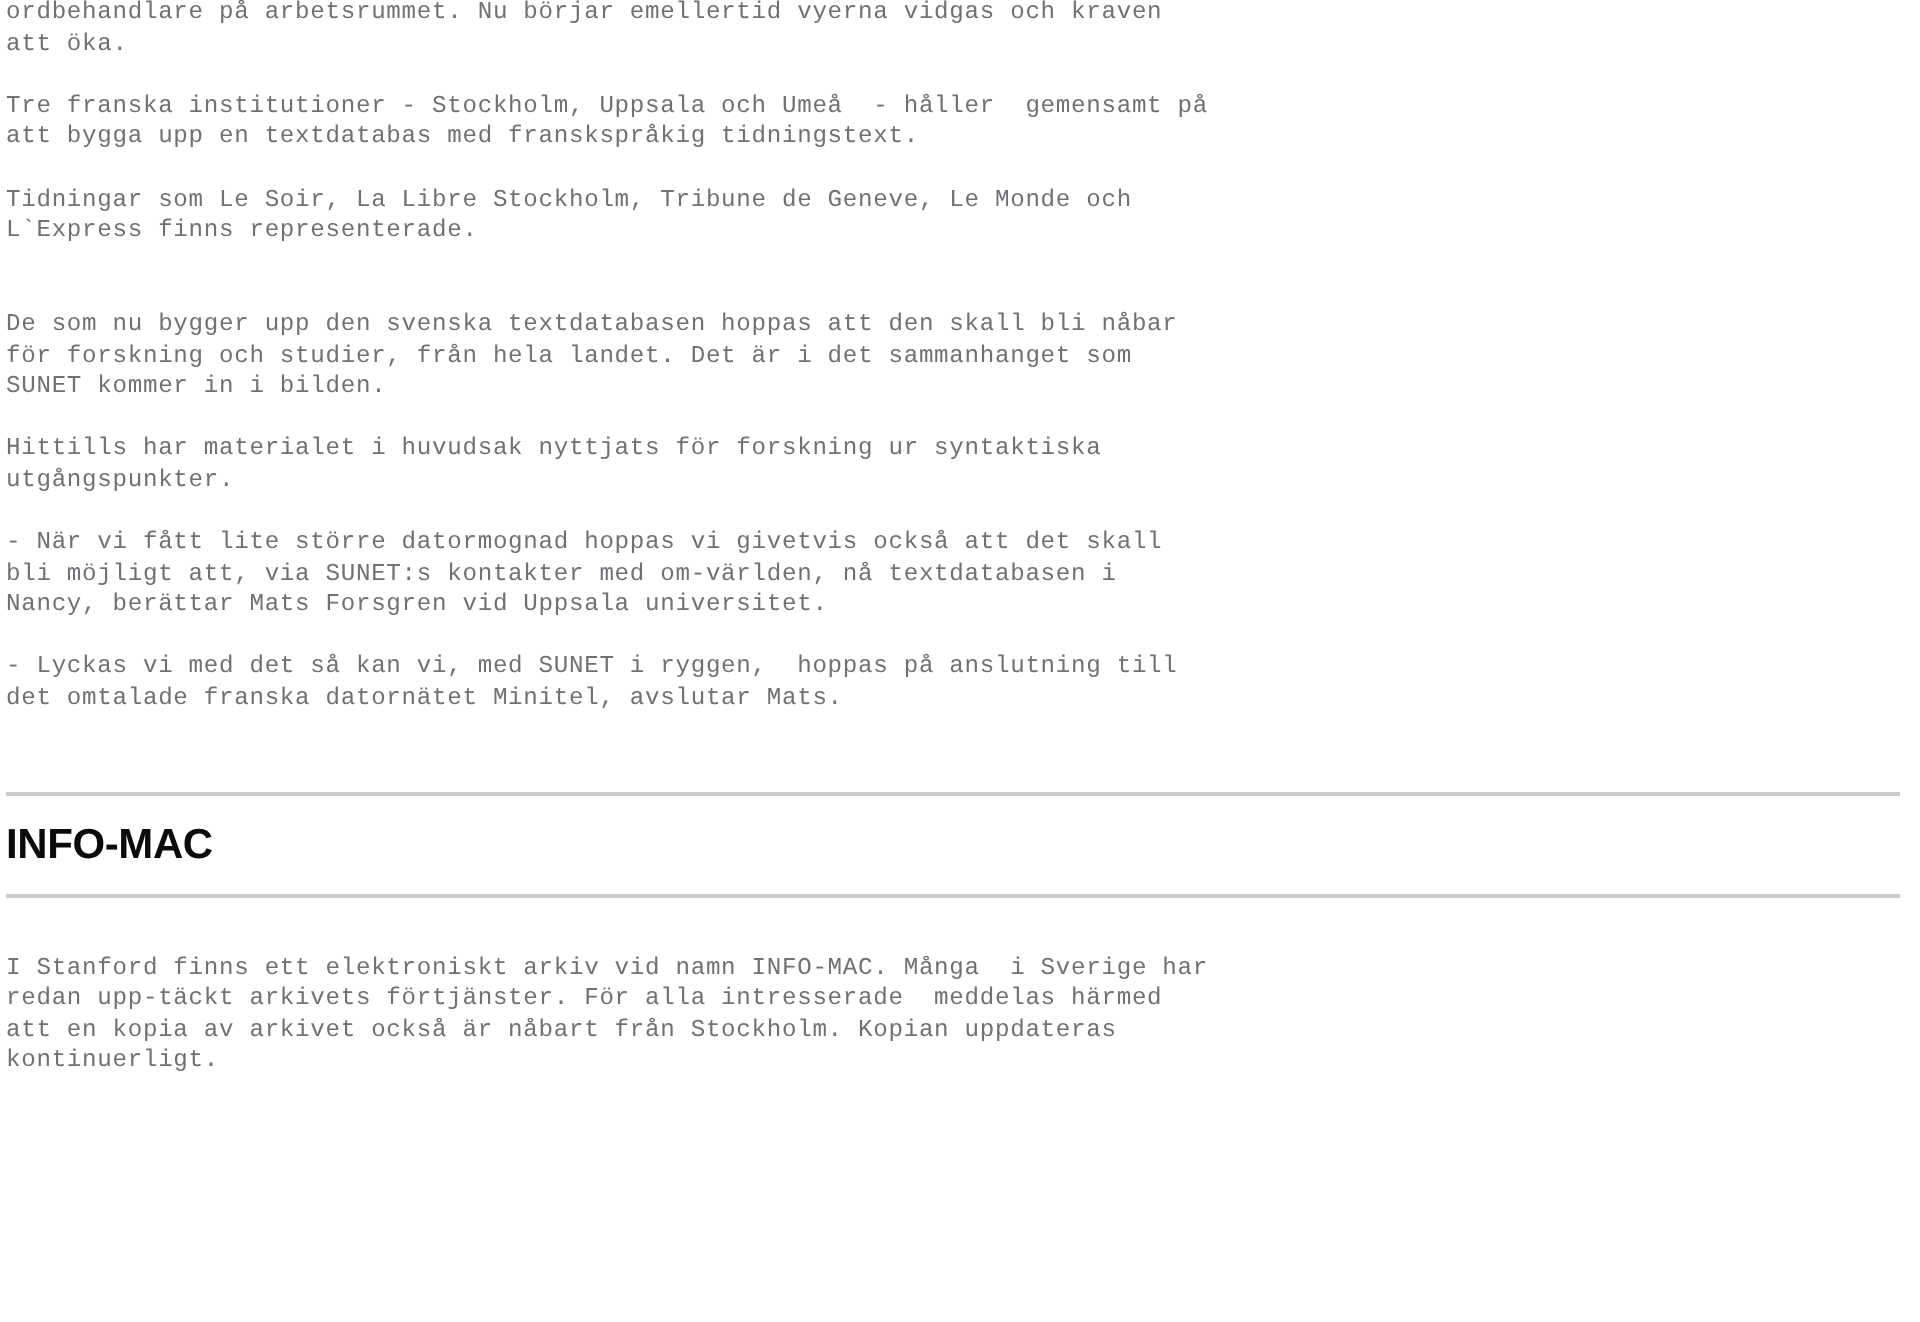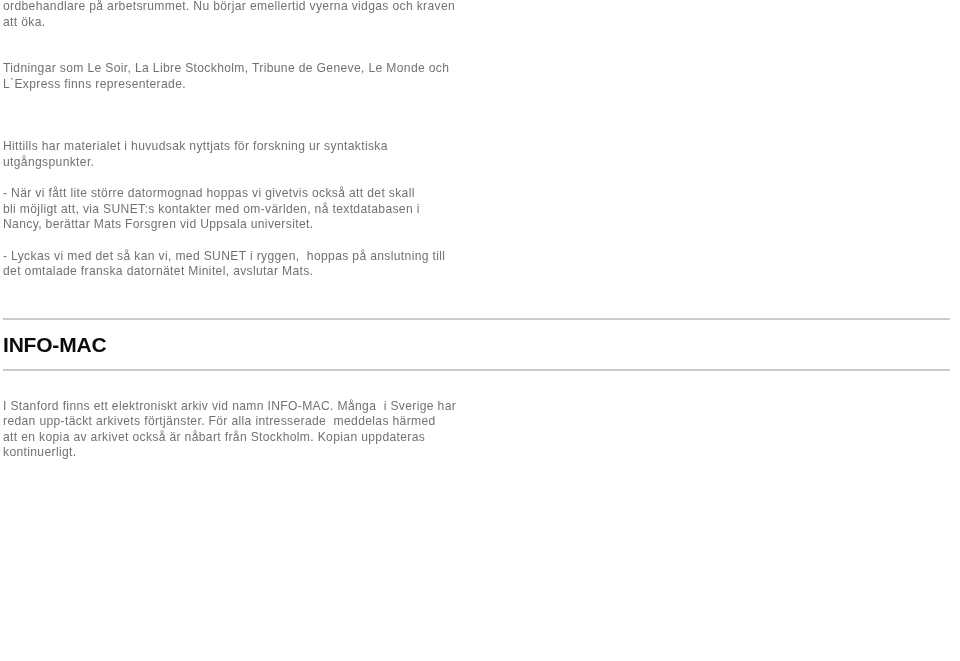--- a/index.html
+++ b/index.html
@@ -18,21 +18,21 @@
     width: 960px;
     height: 661px;
     padding: 0;
     box-sizing: border-box;
   }
   .doc-body {
     padding: 0 3px;
   }
   pre.para {
     margin: 0;
-    font-family: Liberation Sans, sans-serif;
+    font-family: Liberation Mono, monospace;
     font-size: 12.1px;
     line-height: 15.6px;
     color: #6f7274;
     white-space: pre;
     letter-spacing: 0.35px;
     font-weight: 400;
   }
   .para-gap {
     height: 15.6px;
   }
@@ -67,28 +67,33 @@
 <body>
 
 <div class="page">
 
   <div class="doc-body top-clip">
 
     <pre class="para">ordbehandlare på arbetsrummet. Nu börjar emellertid vyerna vidgas och kraven
 att öka.</pre>
     <div class="para-gap"></div>
 
+    <pre class="para">Tre franska institutioner - Stockholm, Uppsala och Umeå  - håller  gemensamt på
+att bygga upp en textdatabas med franskspråkig tidningstext.</pre>
     <div class="para-gap"></div>
 
     <pre class="para">Tidningar som Le Soir, La Libre Stockholm, Tribune de Geneve, Le Monde och
 L`Express finns representerade.</pre>
     <div class="para-gap"></div>
 
     <div class="para-gap"></div>
 
+    <pre class="para">De som nu bygger upp den svenska textdatabasen hoppas att den skall bli nåbar
+för forskning och studier, från hela landet. Det är i det sammanhanget som
+SUNET kommer in i bilden.</pre>
     <div class="para-gap"></div>
 
     <pre class="para">Hittills har materialet i huvudsak nyttjats för forskning ur syntaktiska
 utgångspunkter.</pre>
     <div class="para-gap"></div>
 
     <pre class="para">- När vi fått lite större datormognad hoppas vi givetvis också att det skall
 bli möjligt att, via SUNET:s kontakter med om-världen, nå textdatabasen i
 Nancy, berättar Mats Forsgren vid Uppsala universitet.</pre>
     <div class="para-gap"></div>

